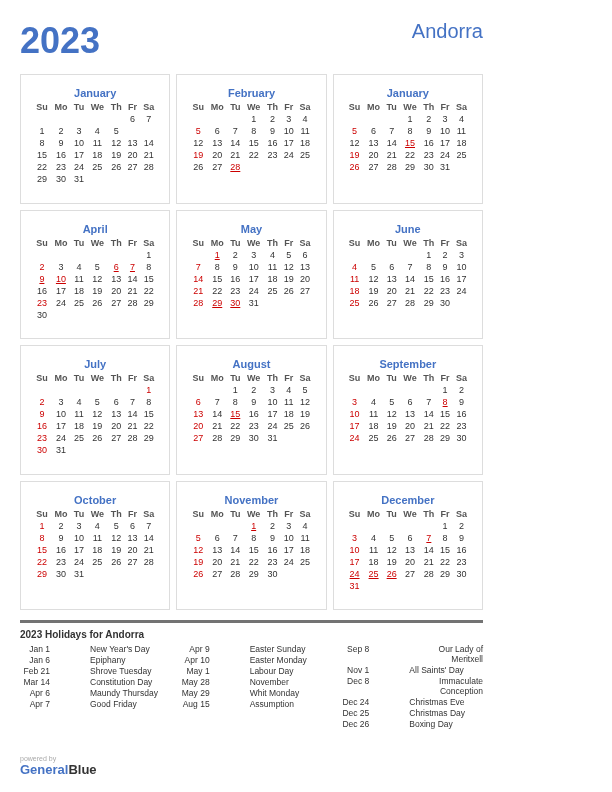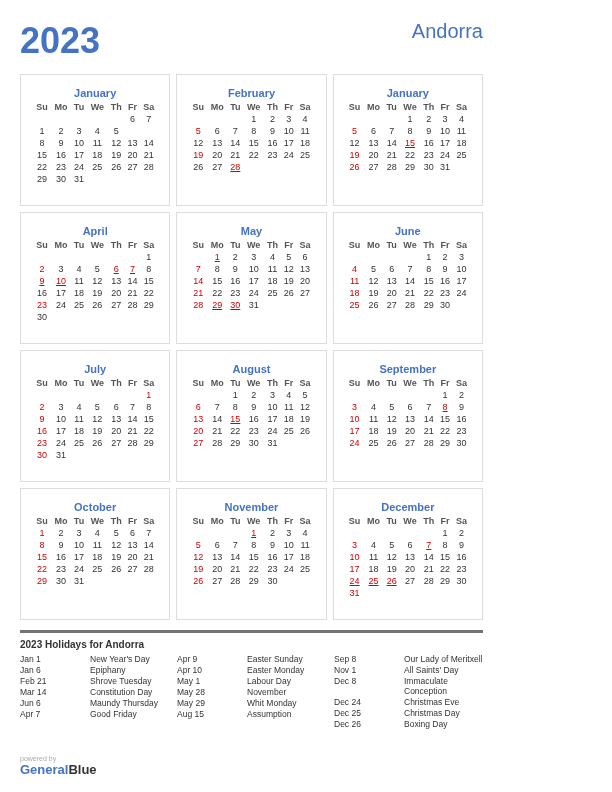--- a/index.html
+++ b/index.html
@@ -77,21 +77,22 @@
     }
     .holidays-title {
       font-size: 10px;
       font-weight: bold;
       color: #333;
       margin-bottom: 4px;
     }
     .holidays-grid {
       display: grid;
       grid-template-columns: 1fr 1fr 1fr;
-      gap: 0 8px;
+      gap: 0 16px;
+      text-align: right;
     }
     .holiday-item {
       display: flex;
       gap: 4px;
       font-size: 8.5px;
       margin-bottom: 1px;
     }
     .holiday-date {
       color: #333;
       min-width: 30px;
@@ -943,21 +944,21 @@
           </div>
           <div class="holiday-item">
             <span class="holiday-date">Feb 21</span>
             <span class="holiday-name">Shrove Tuesday</span>
           </div>
           <div class="holiday-item">
             <span class="holiday-date">Mar 14</span>
             <span class="holiday-name">Constitution Day</span>
           </div>
           <div class="holiday-item">
-            <span class="holiday-date">Jun 6</span>
+            <span class="holiday-date">Apr 6</span>
             <span class="holiday-name">Maundy Thursday</span>
           </div>
           <div class="holiday-item">
             <span class="holiday-date">Apr 7</span>
             <span class="holiday-name">Good Friday</span>
           </div>
         </div>
         <div>
           <div class="holiday-item">
             <span class="holiday-date">Apr 9</span>

